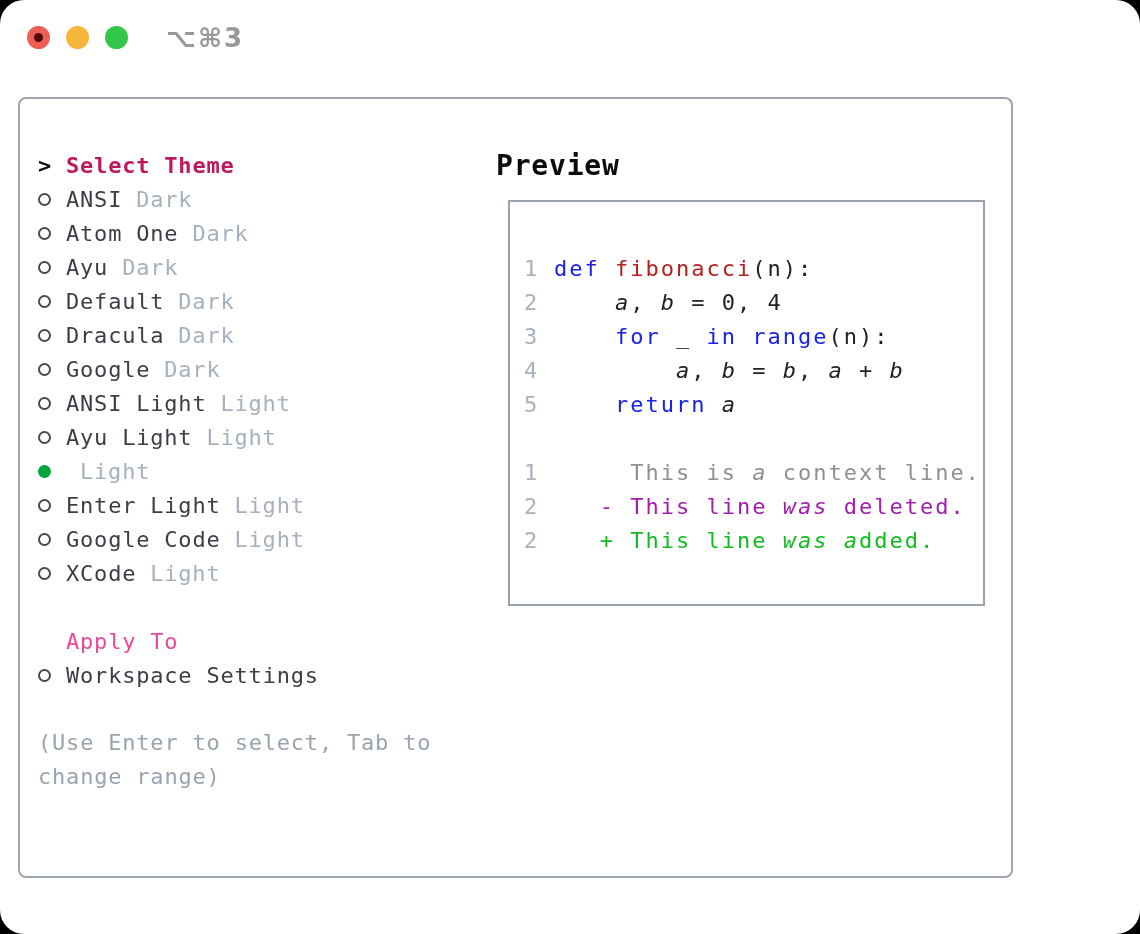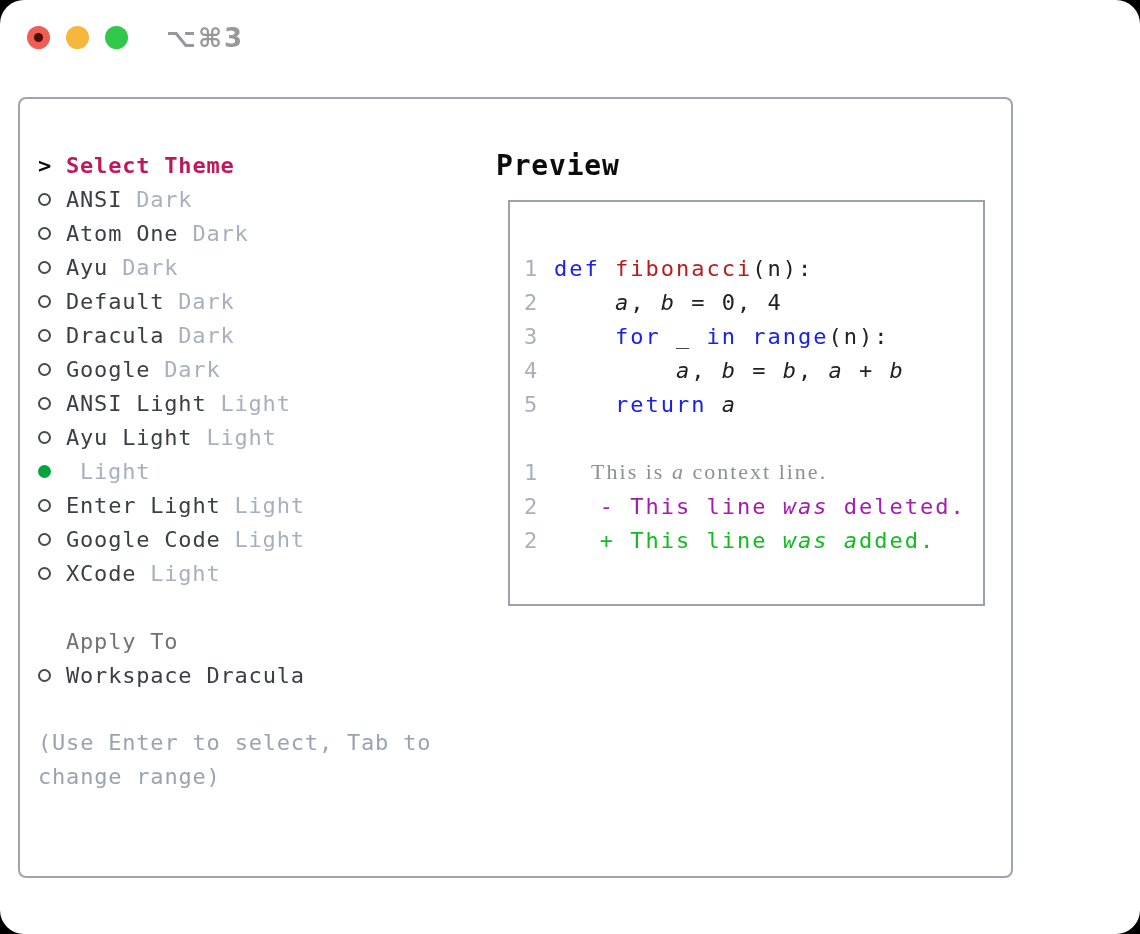--- a/index.html
+++ b/index.html
@@ -30,21 +30,21 @@
   
   .left-col{
     position:absolute;left:18px;top:49px;width:445px;
     font-size:22px;letter-spacing:0.8px;color:#3a3e45;
   }
   .row{height:34px;display:flex;align-items:center;}
   .row.blank{height:34px;}
   .marker{flex:0 0 28px;width:28px;display:flex;align-items:center;}
   .cursor{font-weight:bold;color:#0c0c0c;}
   .hdr{font-weight:bold;color:#be185d;}
-  .apply-hdr{color:#737373;}
+  .apply-hdr{color:#ec4899;}
   .circle{width:13px;height:13px;border-radius:50%;border:2px solid #46494f;box-sizing:border-box;}
   .circle.filled{border:none;background:#00a53c;}
   .row.selected .tname{color:#00a53c;}
   .ttag{color:#a7b0bd;margin-left:14px;}
   .hint{margin-top:34px;width:418px;line-height:34px;color:#9aa3b0;}
   
   .preview-header{
     position:absolute;left:476px;top:49px;height:34px;display:flex;align-items:center;
     font-size:28px;font-weight:bold;color:#0c0c0c;letter-spacing:0.8px;
   }
@@ -52,21 +52,21 @@
     position:absolute;left:488px;top:101px;width:477px;height:406px;
     border:2px solid #99a2ad;box-sizing:border-box;
     padding:49px 0 0 14px;background:#fff;
   }
   .pline{height:34px;display:flex;align-items:center;font-size:22px;letter-spacing:2px;white-space:pre;color:#202124;}
   .gut{flex:0 0 30px;width:30px;color:#a7b0bd;}
   .code{white-space:pre;}
   .kw{color:#1a21e8;}
   .fn{color:#b91c1c;}
   .it{font-style:italic;}
-  .ctx{color:#8e9095;font-family:Liberation Serif, serif;}
+  .ctx{color:#8e9095;}
   .del{color:#a21caf;}
   .add{color:#12bc1f;}
 </style>
 </head>
 <body>
 
 <div class="window">
 
   <div class="titlebar">
     <span class="tl tl-red">
@@ -176,21 +176,21 @@
       <div class="row">
         <span class="marker"></span>
         <span class="apply-hdr">Apply To</span>
       </div>
 
       <div id="apply-list">
           <div class="row">
             <span class="marker">
               <span class="circle"></span>
             </span>
-            <span class="tname">Workspace Dracula</span>
+            <span class="tname">Workspace Settings</span>
           </div>
         </div>
 
       <div class="hint">(Use Enter to select, Tab to change range)</div>
     </div>
 
     <div class="preview-header">Preview</div>
 
     <div class="preview-box">
       <div id="preview-lines">

